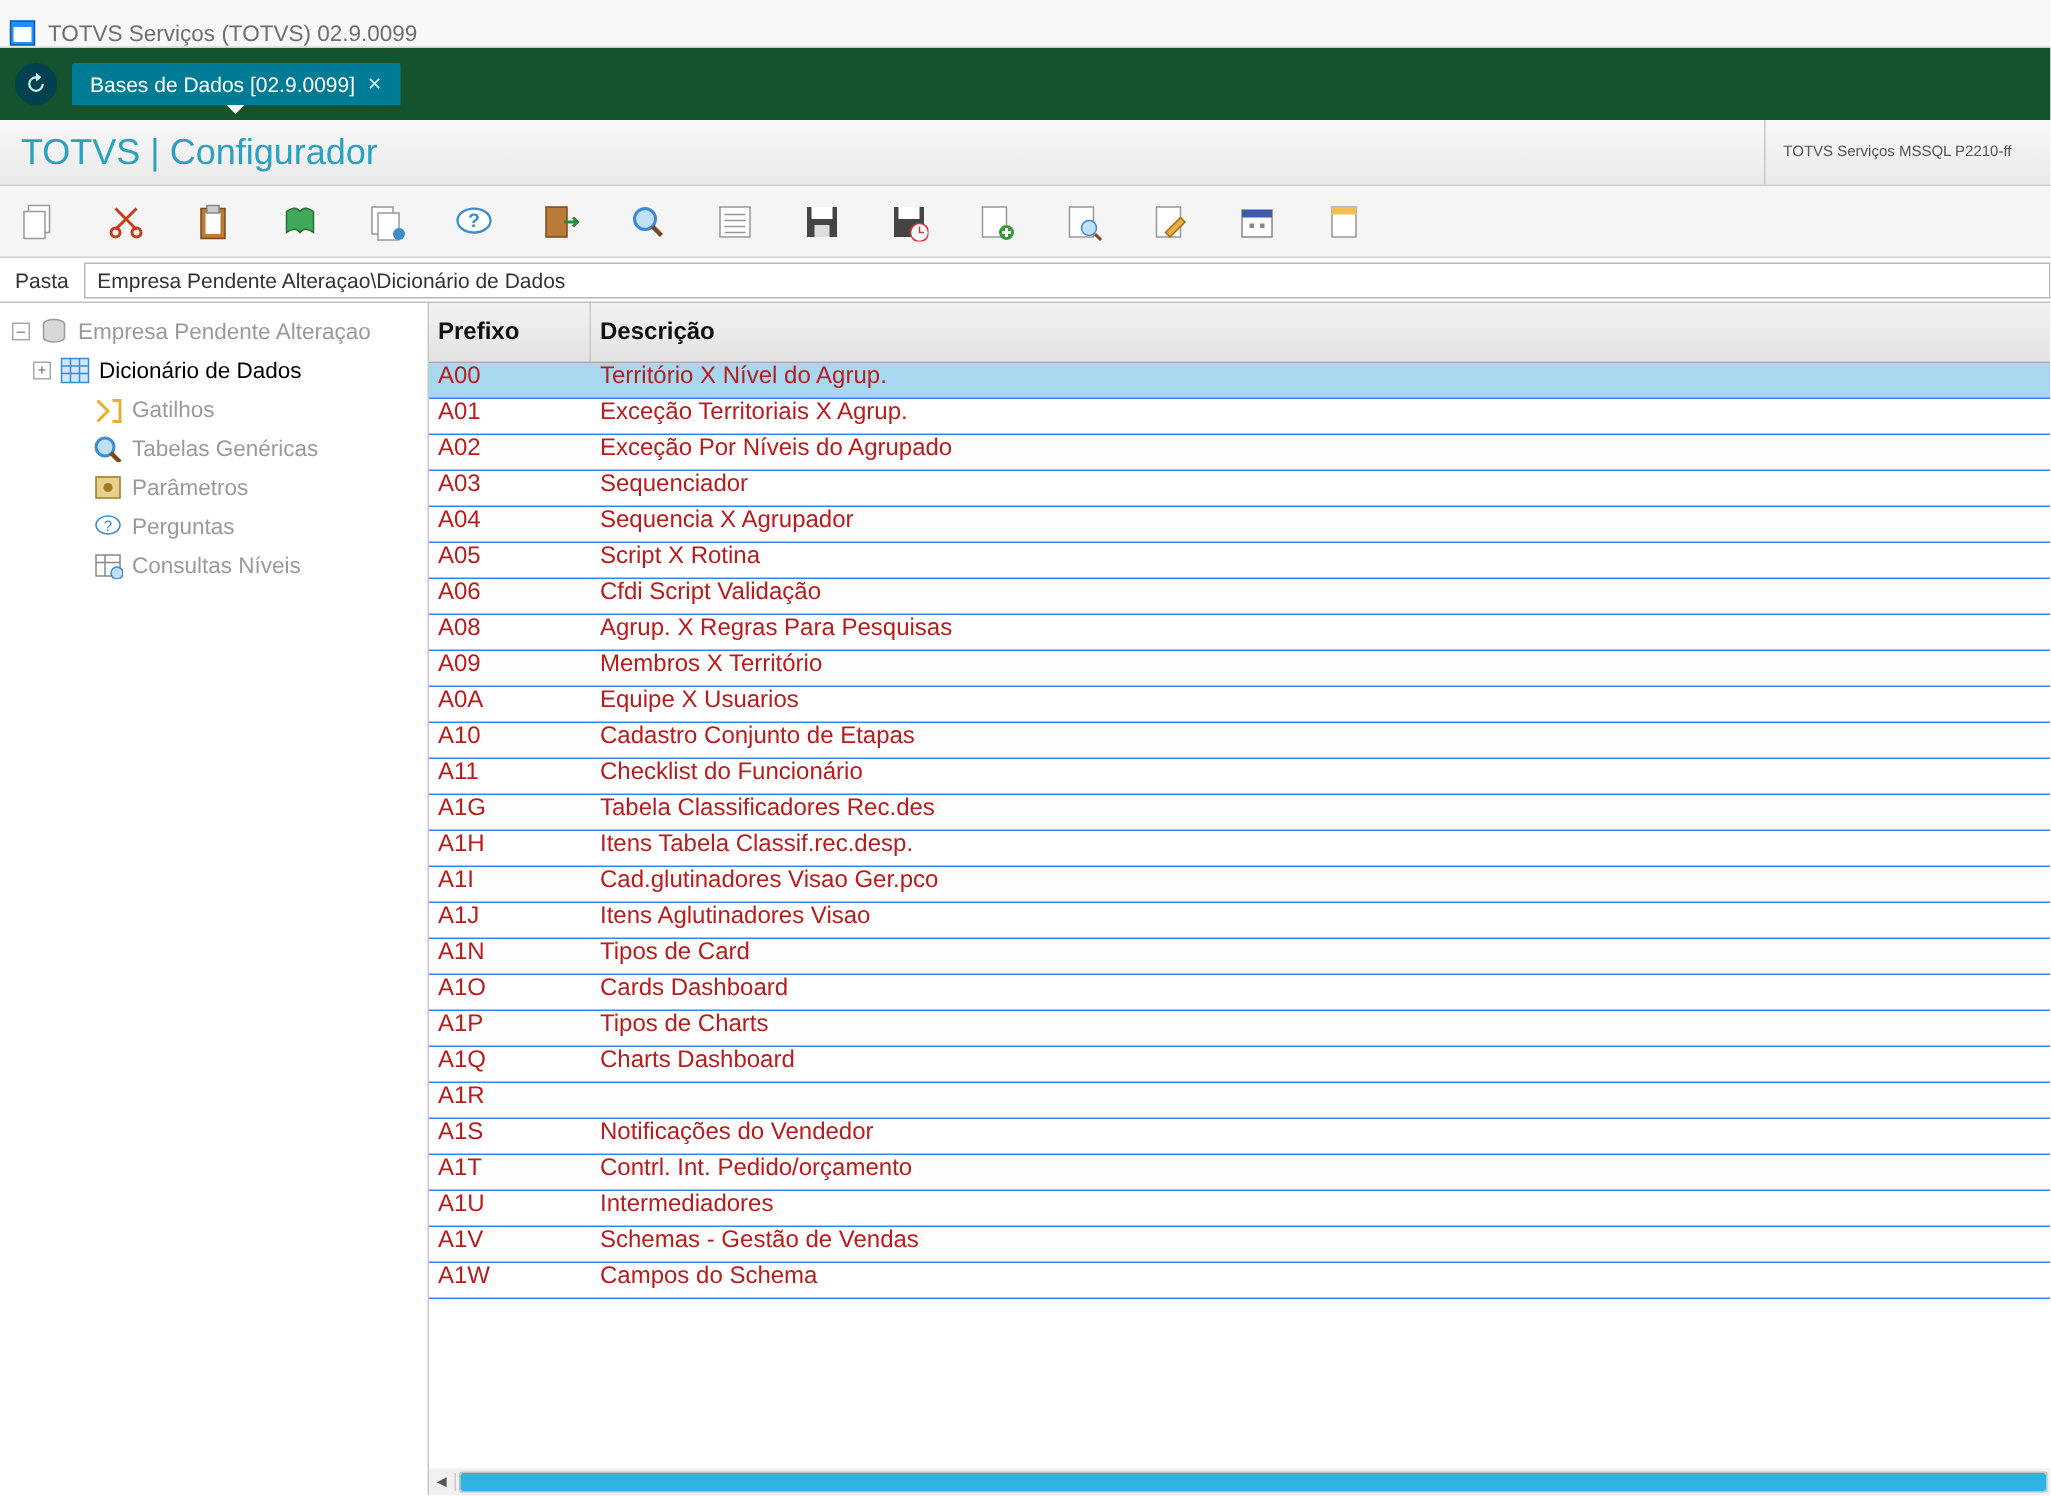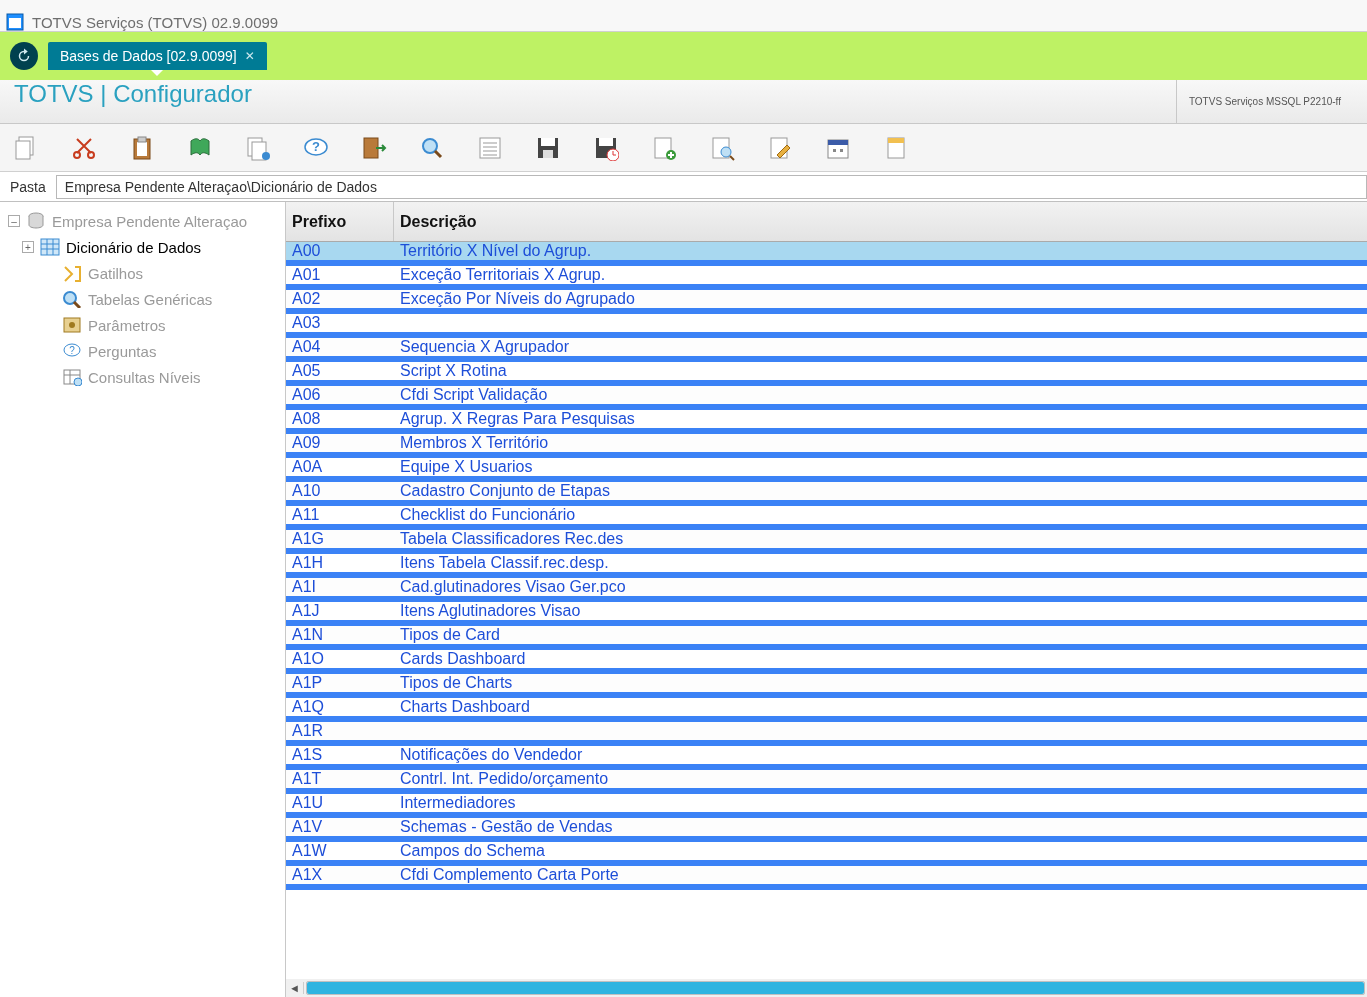--- a/index.html
+++ b/index.html
@@ -4,28 +4,28 @@
 <style>
 * { margin: 0; padding: 0; box-sizing: border-box; font-family: Arial, Helvetica, sans-serif; }
 body { width: 1367px; height: 997px; background: #fff; overflow: hidden; position: relative; }
 
 
 .titlebar { height: 32px; background: #f8f8f8; border-bottom: 1px solid #d0d0d0; display: flex; align-items: flex-end; padding: 0 6px; }
 .titlebar-icon { width: 18px; height: 18px; margin-right: 8px; display:flex; align-items:center; justify-content:center; }
 .titlebar-title { color: #6e6e6e; font-size: 15px; }
 
 
-.tabband { height: 48px; background: #bef264; display: flex; align-items: center; padding-left: 10px; }
+.tabband { height: 48px; background: #14532d; display: flex; align-items: center; padding-left: 10px; }
 .circle-btn { width: 28px; height: 28px; border-radius: 50%; background: #00414f; display: flex; align-items: center; justify-content: center; margin-right: 10px; cursor: pointer; }
 .tab { background: #007b95; color: #fff; padding: 6px 12px; font-size: 14px; display: flex; align-items: center; gap: 8px; border-top-left-radius: 2px; border-top-right-radius: 2px; position: relative; }
 .tab-close { font-size: 12px; color: #cde9ef; cursor: pointer; }
 .tab::after { content: ''; position: absolute; bottom: -6px; left: 50%; transform: translateX(-50%); width:0; height:0; border-left:6px solid transparent; border-right:6px solid transparent; border-top:6px solid #fff; }
 
 
-.appheader { height: 44px; background: linear-gradient(#f8f8f8,#eaeaea); border-bottom: 1px solid #c8c8c8; display: flex; padding: 0 14px; justify-content: space-between; }
+.appheader { height: 44px; background: linear-gradient(#f8f8f8,#eaeaea); border-bottom: 1px solid #c8c8c8; display: flex; align-items: center; padding: 0 14px; justify-content: space-between; }
 .apptitle { color: #2aa1c0; font-size: 24px; font-weight: 400; }
 .envlabel { color: #555; font-size: 10px; padding: 0 12px; border-left: 1px solid #c8c8c8; height: 100%; display:flex; align-items:center; }
 
 
 .toolbar { height: 48px; background: #f5f5f5; border-bottom: 1px solid #d0d0d0; display: flex; align-items: center; padding: 0 10px; gap: 26px; }
 .tbtn { width: 32px; height: 32px; display: flex; align-items: center; justify-content: center; cursor: pointer; }
 
 
 .pathbar { height: 30px; display: flex; align-items: center; border-bottom: 1px solid #c0c0c0; }
 .pathlabel { padding: 0 10px; color: #333; font-size: 14px; }
@@ -42,21 +42,21 @@
 .tree-row.muted { color: #9a9a9a; }
 .tree-expander { width: 12px; height: 12px; display:inline-flex; align-items:center; justify-content:center; font-size:10px; color:#666; border:1px solid #aaa; background:#fff; }
 .tree-icon { width: 20px; height: 20px; display:inline-flex; align-items:center; justify-content:center; }
 
 
 .grid { flex: 1; display: flex; flex-direction: column; overflow: hidden; }
 .grid-header { display: flex; background: linear-gradient(#f2f2f2,#e3e3e3); border-bottom: 1px solid #aaa; height: 40px; align-items: center; font-weight: bold; font-size: 16px; color:#111; }
 .gh-prefix { width: 108px; padding-left: 6px; border-right: 1px solid #c8c8c8; height:100%; display:flex; align-items:center; }
 .gh-desc { flex: 1; padding-left: 6px; }
 .grid-body { flex: 1; overflow: auto; }
-.grid-row { display: flex; height: 24px; align-items: flex-start; font-size: 16px; color: #1d4ed8; border-bottom: 6px solid #3b82f6; cursor: pointer; }
+.grid-row { display: flex; height: 24px; align-items: flex-start; font-size: 16px; color: #b91c1c; border-bottom: 1px solid #3b82f6; cursor: pointer; }
 .grid-row:nth-child(odd){ background:#fdfdfd; }
 .grid-row.selected { background: #a8d8f0; }
 .gc-prefix { width: 108px; padding-left: 6px; }
 .gc-desc { flex: 1; padding-left: 6px; }
 .hscroll { height: 18px; background: #f0f0f0; display:flex; align-items:center; }
 .hscroll-left { width: 18px; text-align:center; color:#555; font-size:11px; border-right:1px solid #ccc; cursor:pointer; }
 .hscroll-track { flex:1; height:14px; background:#e8e8e8; margin:0 2px; border:1px solid #c0c0c0; border-radius:2px; position:relative; }
 .hscroll-thumb { position:absolute; left:0; top:0; height:100%; width:100%; background:#2fb4e0; border-radius:2px; }
 </style>
 </head>
@@ -286,20 +286,21 @@
         <div class="grid-row">
           <div class="gc-prefix">A01</div>
           <div class="gc-desc">Exceção Territoriais X Agrup.</div>
         </div>
         <div class="grid-row">
           <div class="gc-prefix">A02</div>
           <div class="gc-desc">Exceção Por Níveis do Agrupado</div>
         </div>
         <div class="grid-row">
           <div class="gc-prefix">A03</div>
+          <div class="gc-desc">Sequenciador</div>
         </div>
         <div class="grid-row">
           <div class="gc-prefix">A04</div>
           <div class="gc-desc">Sequencia X Agrupador</div>
         </div>
         <div class="grid-row">
           <div class="gc-prefix">A05</div>
           <div class="gc-desc">Script X Rotina</div>
         </div>
         <div class="grid-row">
@@ -373,24 +374,20 @@
           <div class="gc-prefix">A1U</div>
           <div class="gc-desc">Intermediadores</div>
         </div>
         <div class="grid-row">
           <div class="gc-prefix">A1V</div>
           <div class="gc-desc">Schemas - Gestão de Vendas</div>
         </div>
         <div class="grid-row">
           <div class="gc-prefix">A1W</div>
           <div class="gc-desc">Campos do Schema</div>
-        </div>
-        <div class="grid-row">
-          <div class="gc-prefix">A1X</div>
-          <div class="gc-desc">Cfdi Complemento Carta Porte</div>
         </div>
       </div>
     <div class="hscroll">
       <div class="hscroll-left">◄</div>
       <div class="hscroll-track">
           <div class="hscroll-thumb"></div>
         </div>
     </div>
   </div>
 </div>

